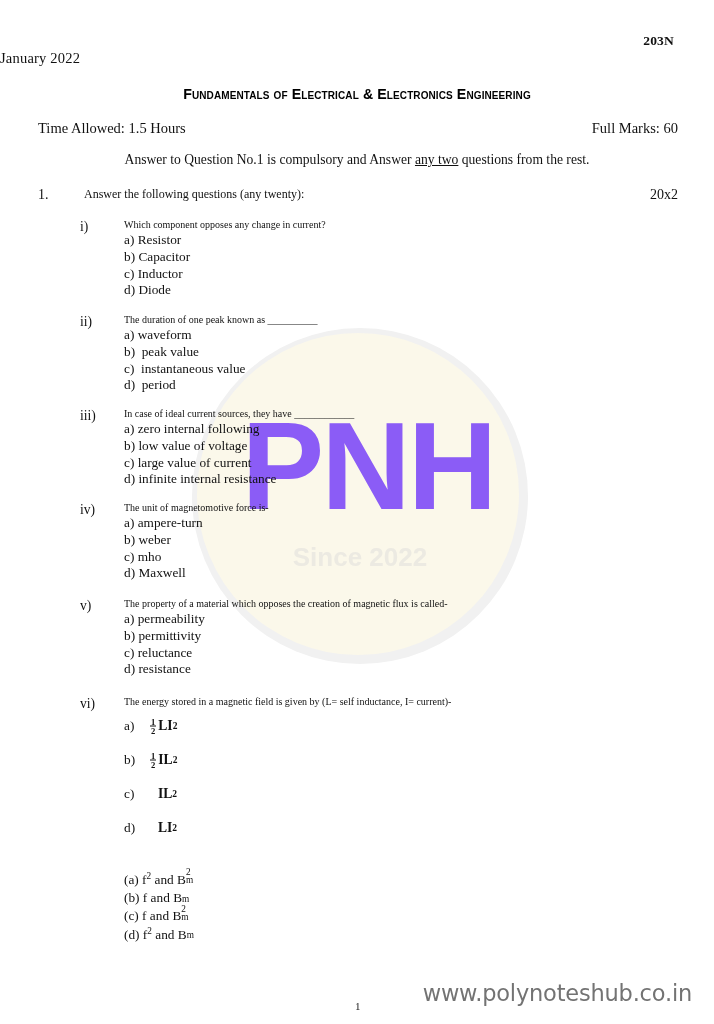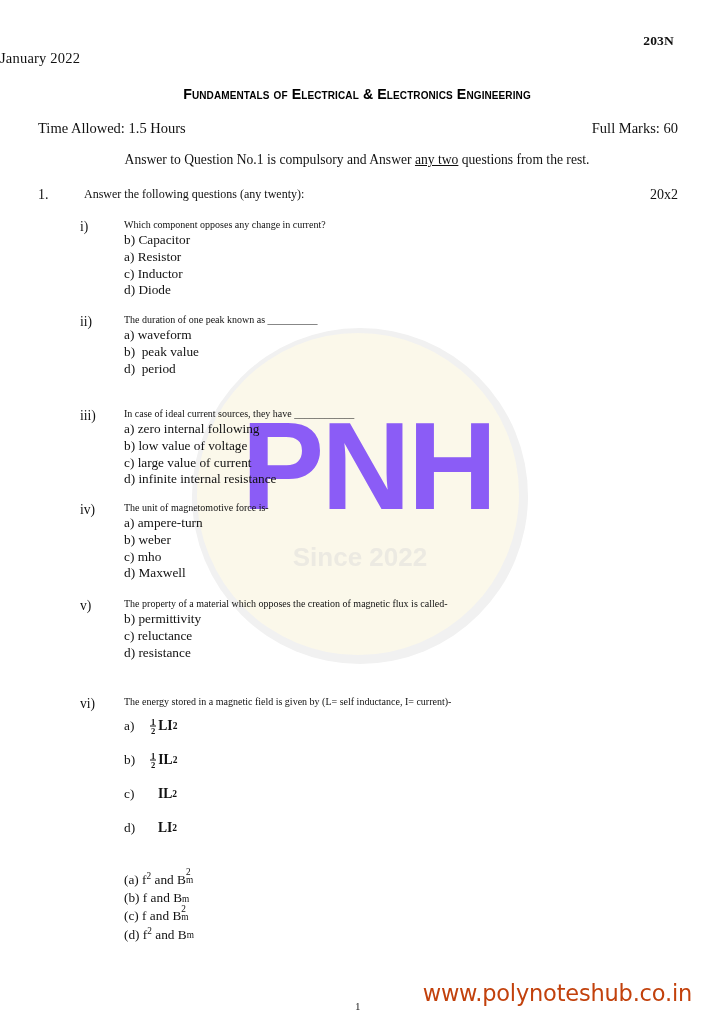--- a/index.html
+++ b/index.html
@@ -213,21 +213,21 @@
     top: 1000px;
     font-size: 11px;
     color: #222;
   }
   #site-url {
     right: 22px;
     top: 980px;
     font-family: "DejaVu Sans", "Liberation Sans", sans-serif;
     font-size: 22.5px;
     letter-spacing: -.2px;
-    color: #c2410c;
+    color: #737373;
   }
 </style>
 </head>
 <body>
 
 <div id="watermark">
   <div class="ring"></div>
   <div class="disc"></div>
   <div class="wm-letters">PNH</div>
   <div class="wm-since">Since 2022</div>
@@ -246,34 +246,35 @@
   <div class="abs" id="q1-number">1.</div>
   <div class="abs" id="q1-text">Answer the following questions (any twenty):</div>
   <div class="abs" id="q1-marks">20x2</div>
 
   <div class="abs qblock" id="subq-i" style="top:219px">
       <div class="qrow">
         <span class="qlabel">i)</span>
         <div class="qstem">Which component opposes any change in current?</div>
       </div>
       <div class="opts">
+        <div class="opt">a) Resistor</div>
         <div class="opt">b) Capacitor</div>
-        <div class="opt">a) Resistor</div>
         <div class="opt">c) Inductor</div>
         <div class="opt">d) Diode</div>
       </div>
     </div>
   <div class="abs qblock" id="subq-ii" style="top:314px">
       <div class="qrow">
         <span class="qlabel">ii)</span>
         <div class="qstem">The duration of one peak known as __________</div>
       </div>
       <div class="opts">
         <div class="opt">a) waveform</div>
         <div class="opt">b)  peak value</div>
+        <div class="opt">c)  instantaneous value</div>
         <div class="opt">d)  period</div>
       </div>
     </div>
   <div class="abs qblock" id="subq-iii" style="top:408px">
       <div class="qrow">
         <span class="qlabel">iii)</span>
         <div class="qstem">In case of ideal current sources, they have ____________</div>
       </div>
       <div class="opts">
         <div class="opt">a) zero internal following</div>
@@ -293,20 +294,21 @@
         <div class="opt">c) mho</div>
         <div class="opt">d) Maxwell</div>
       </div>
     </div>
   <div class="abs qblock" id="subq-v" style="top:598px">
       <div class="qrow">
         <span class="qlabel">v)</span>
         <div class="qstem">The property of a material which opposes the creation of magnetic flux is called-</div>
       </div>
       <div class="opts">
+        <div class="opt">a) permeability</div>
         <div class="opt">b) permittivity</div>
         <div class="opt">c) reluctance</div>
         <div class="opt">d) resistance</div>
       </div>
     </div>
 
   <div class="abs qblock" id="subq-vi" style="top:696px">
     <div class="qrow">
       <span class="qlabel">vi)</span>
       <div class="qstem">The energy stored in a magnetic field is given by (L= self inductance, I= current)-</div>

